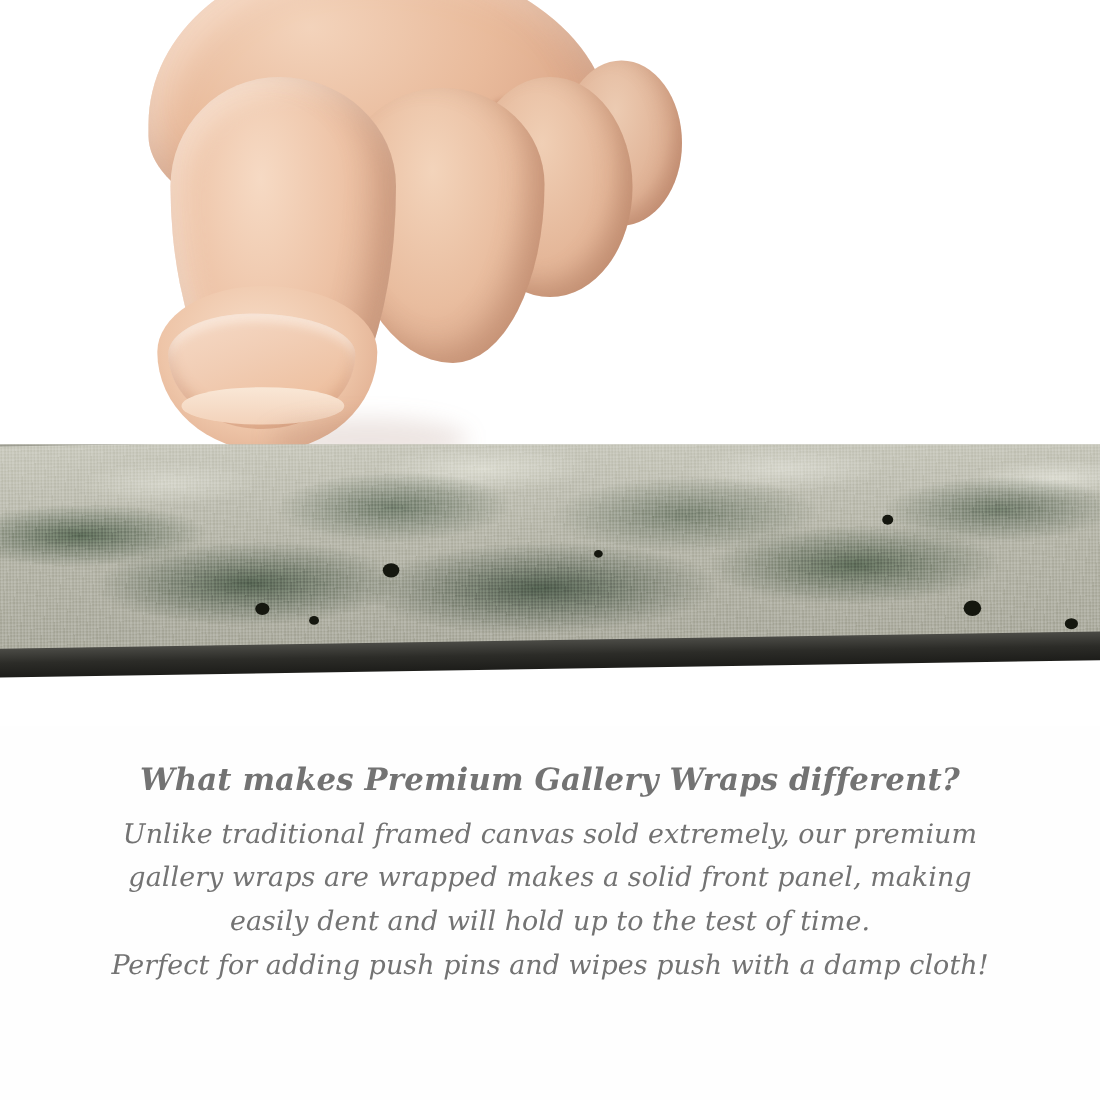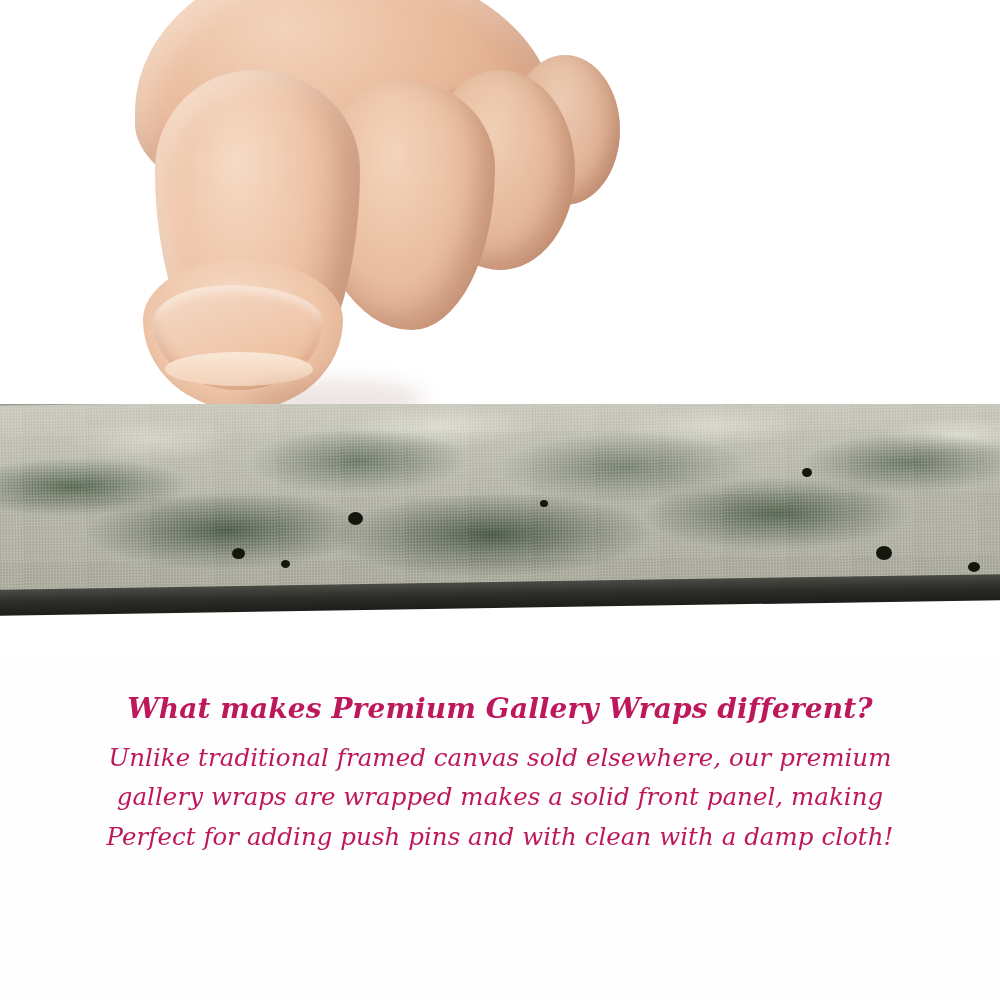--- a/index.html
+++ b/index.html
@@ -212,21 +212,21 @@
     transform-origin: 0 0;
   }
 
   
   .caption {
     position: absolute;
     left: 0;
     top: 690px;
     width: 1000px;
     text-align: center;
-    color: #be185d;
+    color: #737373;
     font-family: "DejaVu Serif", serif;
     font-style: italic;
   }
   .caption-title {
     font-size: 28px;
     font-weight: 700;
     line-height: 1.35;
     margin-bottom: 10px;
     letter-spacing: 0.1px;
   }
@@ -272,18 +272,19 @@
       <div class="speck" style="left:968px; top:158px; width:12px; height:10px;"></div>
       <div class="speck" style="left:802px; top:64px; width:10px; height:9px;"></div>
       <div class="speck" style="left:540px; top:96px; width:8px; height:7px;"></div>
 
       <div class="edge-dark"></div>
     </div>
   </div>
 
   <div class="caption">
     <div class="caption-title">What makes Premium Gallery Wraps different?</div>
-    <div class="caption-line">Unlike traditional framed canvas sold elsewhere, our premium</div>
+    <div class="caption-line">Unlike traditional framed canvas sold extremely, our premium</div>
     <div class="caption-line">gallery wraps are wrapped makes a solid front panel, making</div>
-    <div class="caption-line">Perfect for adding push pins and with clean with a damp cloth!</div>
+    <div class="caption-line">easily dent and will hold up to the test of time.</div>
+    <div class="caption-line">Perfect for adding push pins and wipes push with a damp cloth!</div>
   </div>
 
 </div>
 
 </body></html>

